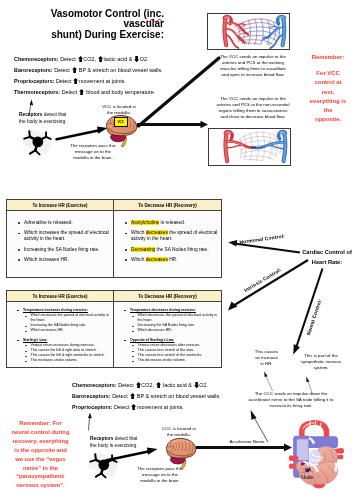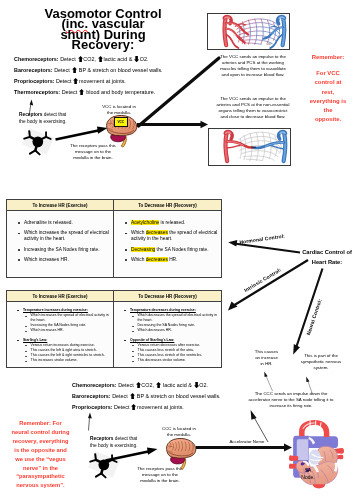--- a/index.html
+++ b/index.html
@@ -1,19 +1,19 @@
 <!DOCTYPE html>
 <html><head>
 <meta charset="utf-8">
 <style>
   html,body{margin:0;padding:0;}
   body{width:364px;height:500px;background:#ffffff;position:relative;overflow:hidden;
        font-family:"Liberation Sans",sans-serif;color:#000;}
   .abs{position:absolute;}
-  .ttl{position:absolute;font-weight:bold;font-size:13px;line-height:10.3px;text-align:center;}
+  .ttl{position:absolute;font-weight:bold;font-size:10px;line-height:10.3px;text-align:right;}
   .sq{text-decoration:underline;text-decoration-color:#ff0000;text-decoration-style:wavy;text-decoration-thickness:.5px;}
   .recep{position:absolute;font-size:5.4px;white-space:nowrap;}
   .recep b{font-weight:bold;}
   .ar{display:inline-block;width:5.2px;height:6.2px;vertical-align:-1.1px;position:relative;margin:0 .6px 0 .3px;}
   .ar svg{position:absolute;left:0;top:0;}
   .cap{position:absolute;font-size:4.4px;line-height:6.0px;text-align:center;}
   .red{color:#ff3b30;}
   .tbl{position:absolute;border:1.1px solid #404040;box-sizing:border-box;background:#fcfcfc;display:flex;}
   .tcol{box-sizing:border-box;display:flex;flex-direction:column;}
   .thead{background:#faf0c8;border-bottom:1.1px solid #404040;text-align:center;
@@ -30,21 +30,21 @@
   .sub:before{content:"";position:absolute;left:9px;top:2.3px;width:2px;height:.7px;background:#555;}
   .rot{position:absolute;transform-origin:0 0;white-space:nowrap;font-weight:bold;font-size:5.0px;letter-spacing:.1px;}
   .cc{position:absolute;font-weight:bold;font-size:5.7px;line-height:10px;text-align:center;}
   .box{position:absolute;border:1.4px solid #3a3a3a;background:#fff;box-sizing:border-box;overflow:hidden;}
 </style>
 </head>
 <body>
 
 <div class="ttl" style="left:42px;top:9px;width:122px;">
   <span>Vasomotor Control (<span class="sq">inc.</span> vascular</span><br>
-  <span>shunt) During Recovery:</span>
+  <span>shunt) During Exercise:</span>
 </div>
 
 <div class="recep" style="left:14px;top:56px;">
   <b>Chemoreceptors:</b>
   <span>Detect <span class="ar"><svg width="5.2" height="6.2" viewBox="0 0 26 31">
           <path d="M13 0 L26 13 L19.5 13 L19.5 31 L6.5 31 L6.5 13 L0 13 Z" fill="#000"></path>
         </svg></span>CO2, <span class="ar"><svg width="5.2" height="6.2" viewBox="0 0 26 31">
           <path d="M13 0 L26 13 L19.5 13 L19.5 31 L6.5 31 L6.5 13 L0 13 Z" fill="#000"></path>
         </svg></span>lactic acid &amp; <span class="ar"><svg width="5.2" height="6.2" viewBox="0 0 26 31">
           <path d="M13 31 L0 18 L6.5 18 L6.5 0 L19.5 0 L19.5 18 L26 18 Z" fill="#000"></path>

